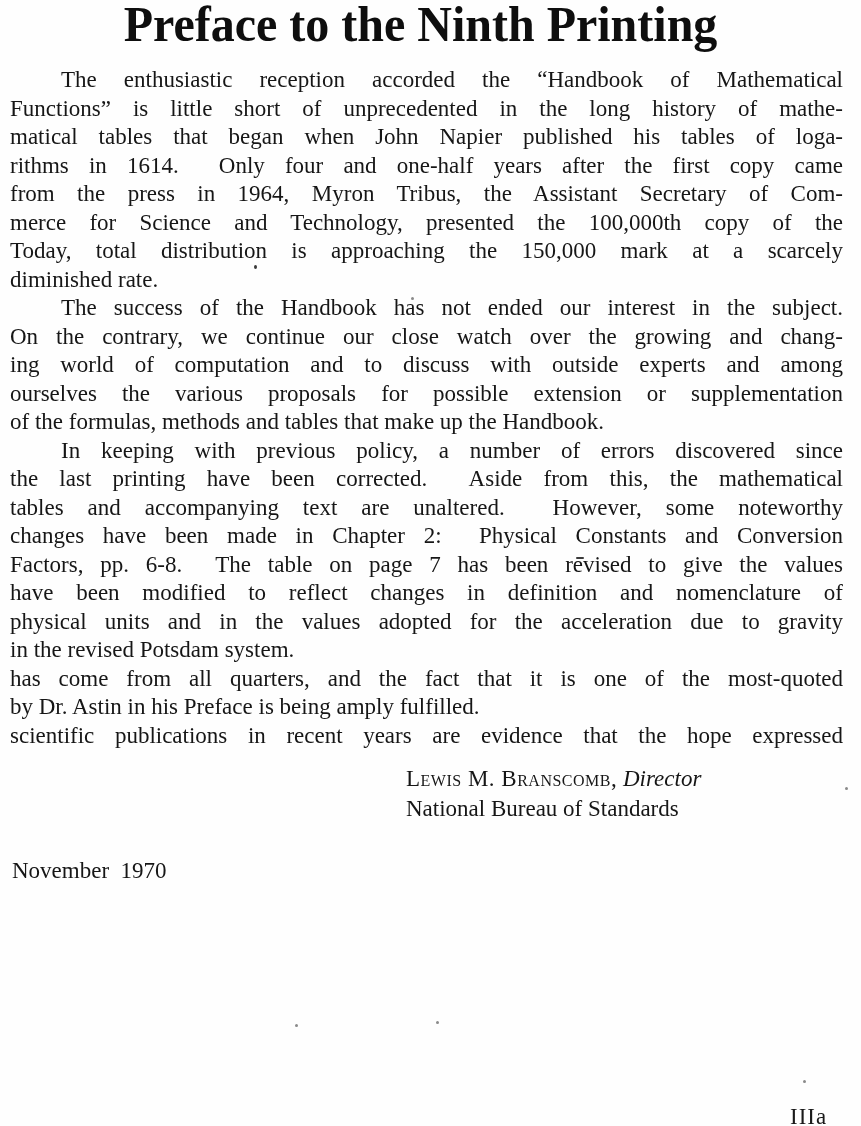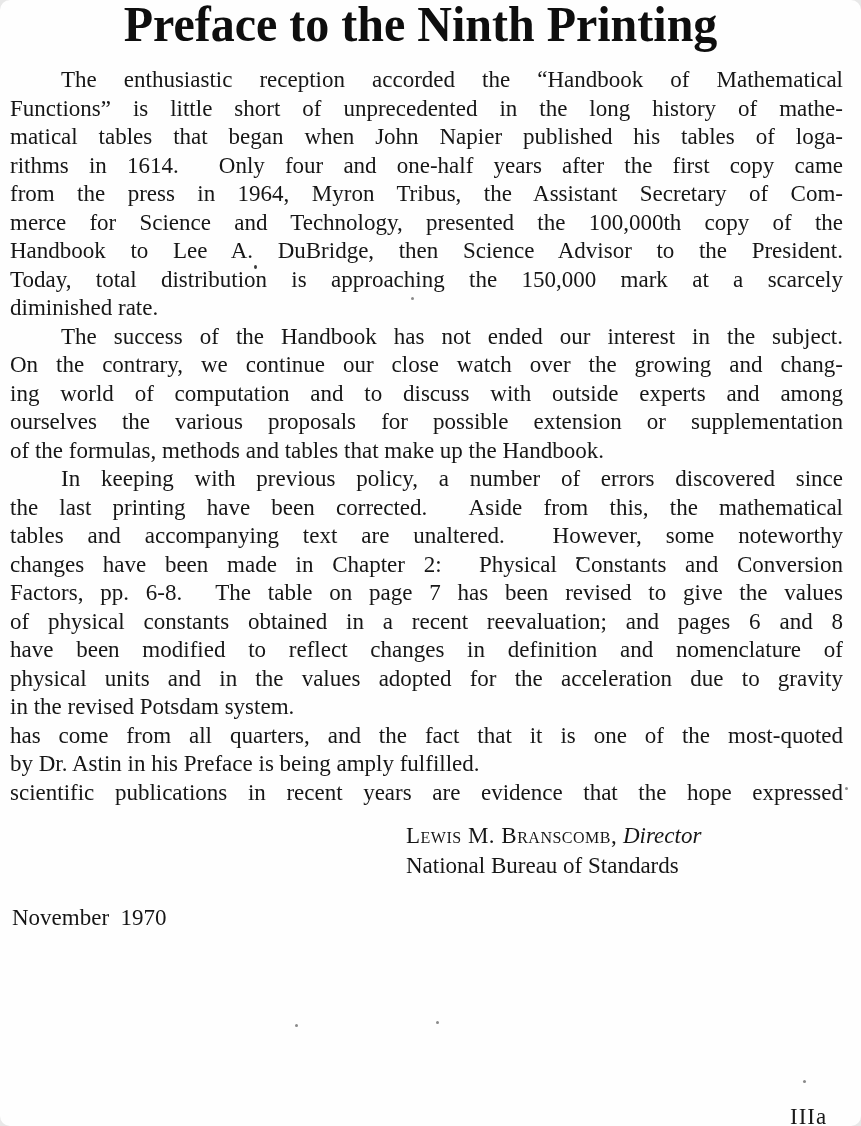--- a/index.html
+++ b/index.html
@@ -4,21 +4,20 @@
 <style>
   html, body { margin: 0; padding: 0; background: #e8e8e8; }
   .page {
     position: relative;
     width: 861px;
     height: 1126px;
     background: #fefefe;
     overflow: hidden;
     font-family: "Liberation Serif", "DejaVu Serif", serif;
     color: #161616;
-    border-radius: 10px;
   }
   .title {
     position: absolute;
     top: -6px;
     left: 0;
     width: 841px;
     margin: 0;
     text-align: center;
     font-family: "Liberation Serif", "DejaVu Serif", serif;
     font-size: 48px;
@@ -45,21 +44,21 @@
     text-align-last: left;
   }
   .signature {
     margin: 14px 0 14px 396px;
     line-height: 29.5px;
     font-size: 23px;
   }
   .smallcaps { font-variant: small-caps; letter-spacing: 0.5px; }
   .italic { font-style: italic; }
   .date-line {
-    margin-top: 24px;
+    margin-top: 34px;
     margin-left: 2px;
     font-size: 23px;
   }
   .folio {
     position: absolute;
     left: 790px;
     top: 1104px;
     font-size: 23px;
     letter-spacing: 1px;
     color: #1a1a1a;
@@ -79,34 +78,32 @@
   <h1 class="title">Preface to the Ninth Printing</h1>
 
   <div class="content">
     <div id="paragraphs">
         <div class="line" style="text-indent: 51px;">The enthusiastic reception accorded the “Handbook of Mathematical</div>
         <div class="line">Functions” is little short of unprecedented in the long history of mathe-</div>
         <div class="line">matical tables that began when John Napier published his tables of loga-</div>
         <div class="line">rithms in 1614.&nbsp; Only four and one-half years after the first copy came</div>
         <div class="line">from the press in 1964, Myron Tribus, the Assistant Secretary of Com-</div>
         <div class="line">merce for Science and Technology, presented the 100,000th copy of the</div>
-        <div class="line">Handbook to Lee A. DuBridge, then Science Advisor to the President.</div>
         <div class="line">Today, total distribution is approaching the 150,000 mark at a scarcely</div>
         <div class="line last">diminished rate.</div>
         <div class="line" style="text-indent: 51px;">The success of the Handbook has not ended our interest in the subject.</div>
         <div class="line">On the contrary, we continue our close watch over the growing and chang-</div>
         <div class="line">ing world of computation and to discuss with outside experts and among</div>
         <div class="line">ourselves the various proposals for possible extension or supplementation</div>
         <div class="line last">of the formulas, methods and tables that make up the Handbook.</div>
         <div class="line" style="text-indent: 51px;">In keeping with previous policy, a number of errors discovered since</div>
         <div class="line">the last printing have been corrected.&nbsp; Aside from this, the mathematical</div>
         <div class="line">tables and accompanying text are unaltered.&nbsp; However, some noteworthy</div>
         <div class="line">changes have been made in Chapter 2:&nbsp; Physical Constants and Conversion</div>
         <div class="line">Factors, pp. 6-8.&nbsp; The table on page 7 has been revised to give the values</div>
-        <div class="line">of physical constants obtained in a recent reevaluation; and pages 6 and 8</div>
         <div class="line">have been modified to reflect changes in definition and nomenclature of</div>
         <div class="line">physical units and in the values adopted for the acceleration due to gravity</div>
         <div class="line last">in the revised Potsdam system.</div>
         <div class="line">has come from all quarters, and the fact that it is one of the most-quoted</div>
         <div class="line last">by Dr. Astin in his Preface is being amply fulfilled.</div>
         <div class="line">scientific publications in recent years are evidence that the hope expressed</div>
       </div>
 
     <div class="signature">
       <div><span class="smallcaps">Lewis M. Branscomb,</span> <span class="italic">Director</span></div>

